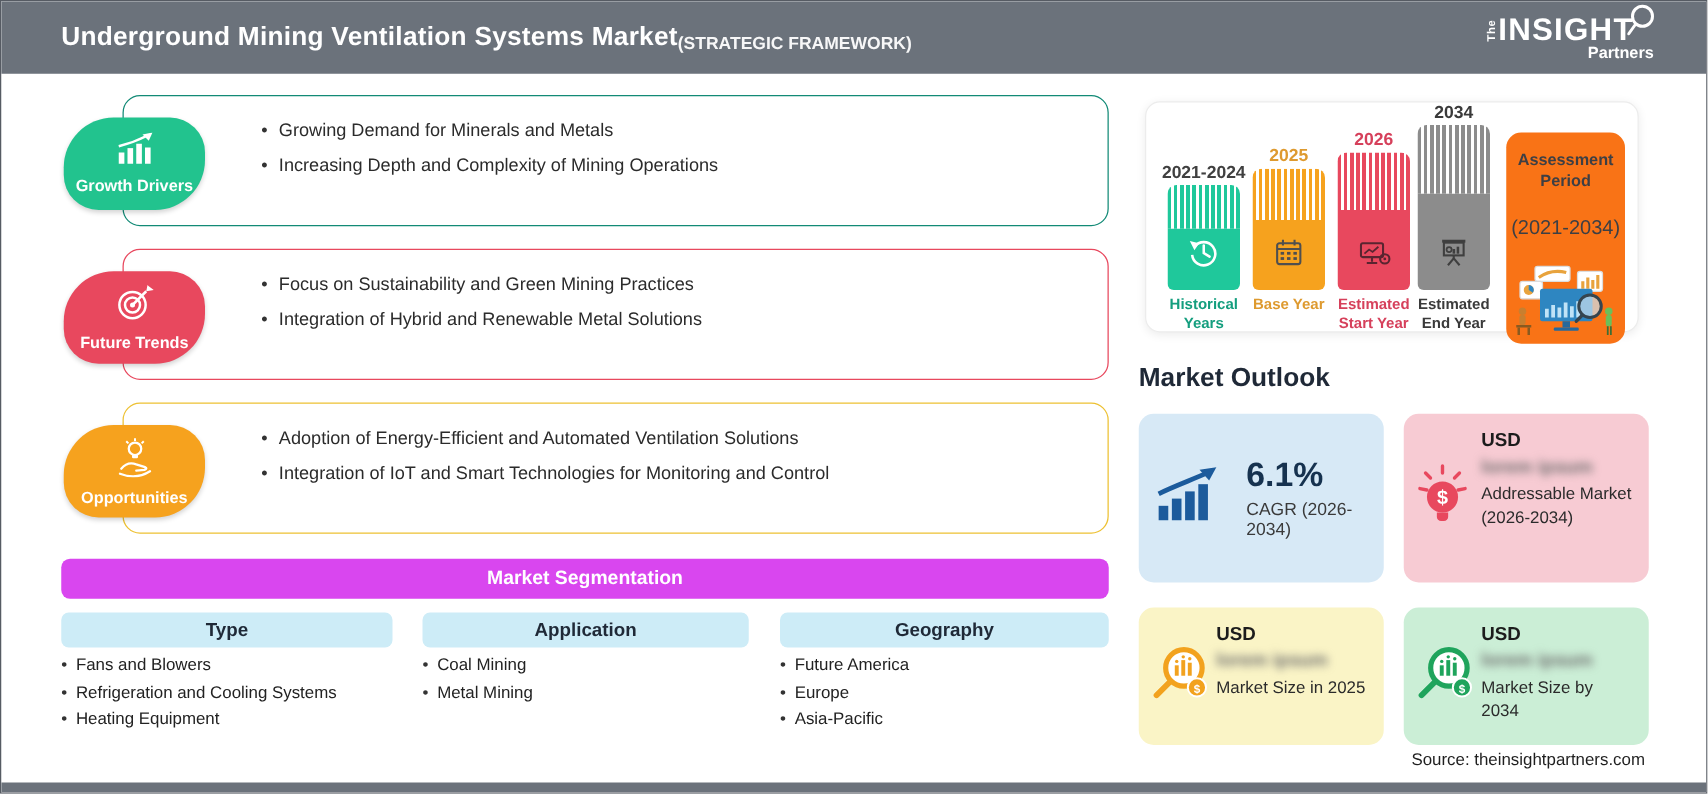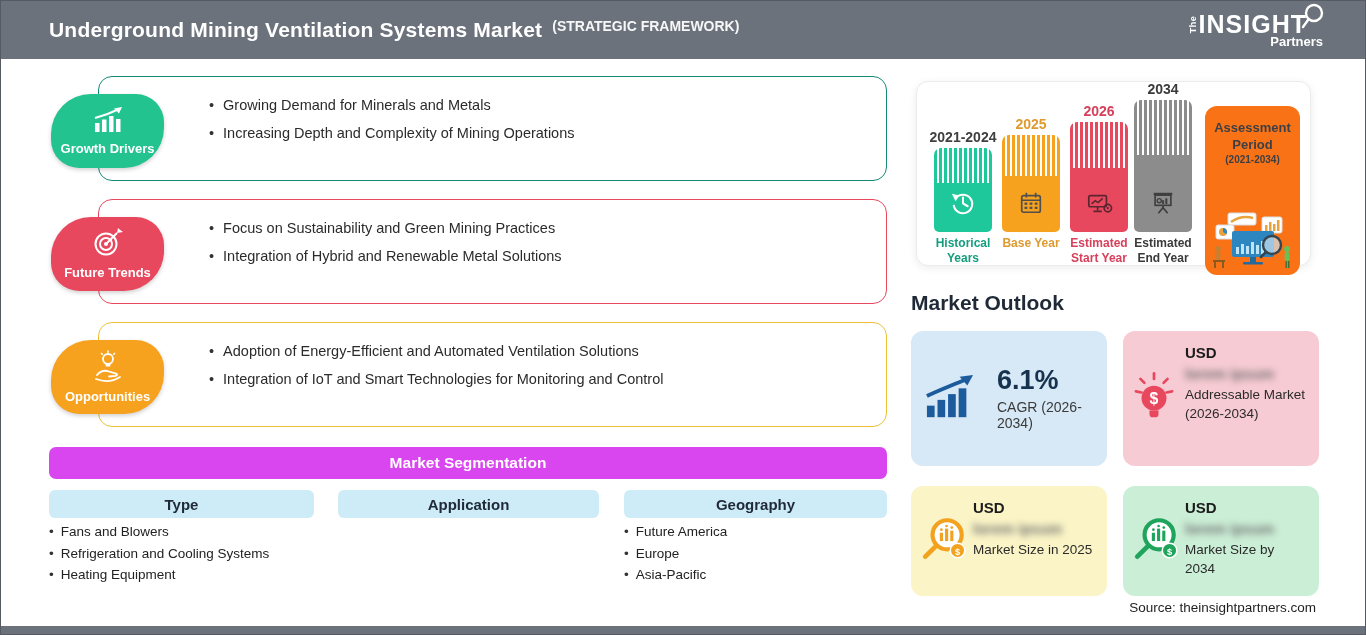--- a/index.html
+++ b/index.html
@@ -1,19 +1,19 @@
 <!DOCTYPE html>
 <html><head>
 <meta charset="utf-8">
 <style>
   html,body{margin:0;padding:0;background:#e9e9e9;font-family:"Liberation Sans",sans-serif;}
   .frame{position:relative;width:1366px;height:635px;background:#ffffff;border:1px solid #565b63;box-sizing:border-box;overflow:hidden;}
   
   .topbar{position:absolute;top:0;left:0;width:100%;height:58px;background:#6b727b;display:flex;align-items:center;box-sizing:border-box;padding:0 40px 0 48px;}
-  .title-wrap{display:flex;align-items:flex-start;gap:10px;color:#fff;}
+  .title-wrap{display:flex;align-items:flex-end;color:#fff;}
   .main-title{font-size:21px;font-weight:bold;letter-spacing:.2px;}
   .sub-title{font-size:14px;font-weight:bold;opacity:.95;}
   .logo{margin-left:auto;color:#fff;display:flex;flex-direction:column;align-items:flex-end;line-height:1;}
   .logo-row{display:flex;align-items:center;}
   .logo-the{font-size:9px;font-weight:bold;transform:rotate(-90deg);letter-spacing:.5px;margin-right:-4px;}
   .logo-insight{font-size:25px;font-weight:bold;letter-spacing:1px;}
   .logo-mag{margin-left:-6px;margin-top:-14px;}
   .logo-partners{font-size:13px;font-weight:bold;margin-top:-2px;margin-right:2px;}
   
   .dbox{position:absolute;left:97px;width:789px;height:105px;border-radius:14px;box-sizing:border-box;background:#fff;}
@@ -43,21 +43,21 @@
   .tl-group{position:absolute;bottom:33px;width:58px;text-decoration:underline;}
   .tl-bar{width:58px;display:flex;flex-direction:column;border-radius:7px 7px 5px 5px;overflow:hidden;}
   .tl-stripes{height:42%;background:repeating-linear-gradient(90deg,var(--c) 0 3px,rgba(255,255,255,.88) 3px 5px);}
   .tl-solid{flex:1;background:var(--c);position:relative;}
   .tl-icon{position:absolute;bottom:12px;left:50%;transform:translateX(-50%);}
   .tl-year{position:absolute;bottom:100%;left:50%;transform:translateX(-50%);margin-bottom:3px;font-size:14px;font-weight:bold;white-space:nowrap;}
   .tl-name{position:absolute;top:100%;left:50%;transform:translateX(-50%);margin-top:4px;width:72px;text-align:center;font-size:12px;font-weight:bold;line-height:1.25;}
   .g1{left:17px;} .g2{left:85px;} .g3{left:153px;} .g4{left:217px;}
   .assess{position:absolute;right:10px;top:24px;width:95px;height:169px;background:#f97316;border-radius:12px;box-sizing:border-box;padding-top:14px;text-align:center;color:#3d3f44;}
   .assess .a1{font-size:13px;font-weight:bold;line-height:1.3;}
-  .assess .a3{font-size:10px;font-weight:bold;margin-top:0;}
+  .assess .a3{font-size:16px;font-weight:normal;margin-top:20px;}
   .assess svg{position:absolute;bottom:6px;left:50%;transform:translateX(-50%);}
   
   .mo-head{position:absolute;left:910px;top:290px;font-size:21px;font-weight:bold;color:#1f2937;}
   .card{position:absolute;border-radius:12px;box-sizing:border-box;}
   .c-blue{left:910px;top:330px;width:196px;height:135px;background:#d7e9f6;display:flex;align-items:center;padding-left:14px;gap:22px;}
   .c-pink{left:1122px;top:330px;width:196px;height:135px;background:#f7cbd3;}
   .c-yellow{left:910px;top:485px;width:196px;height:110px;background:#faf4c6;}
   .c-green{left:1122px;top:485px;width:196px;height:110px;background:#cbeed6;}
   .cagr-val{font-size:27px;font-weight:bold;color:#16324f;line-height:1.1;}
   .cagr-cap{font-size:14px;color:#3a3a3a;margin-top:3px;}
@@ -157,20 +157,24 @@
   <div class="seg-bar">
     <span>Market Segmentation</span>
   </div>
   <div class="seg-head sh1">Type</div>
   <div class="seg-head sh2">Application</div>
   <div class="seg-head sh3">Geography</div>
   <ul class="seg-list sl1">
     <li>Fans and Blowers</li>
     <li>Refrigeration and Cooling Systems</li>
     <li>Heating Equipment</li>
+  </ul>
+  <ul class="seg-list sl2">
+    <li>Coal Mining</li>
+    <li>Metal Mining</li>
   </ul>
   <ul class="seg-list sl3">
     <li>Future America</li>
     <li>Europe</li>
     <li>Asia-Pacific</li>
   </ul>
 
   <div class="tl-card">
 
     <div class="tl-group g1" style="--c: #1fc89b;">

